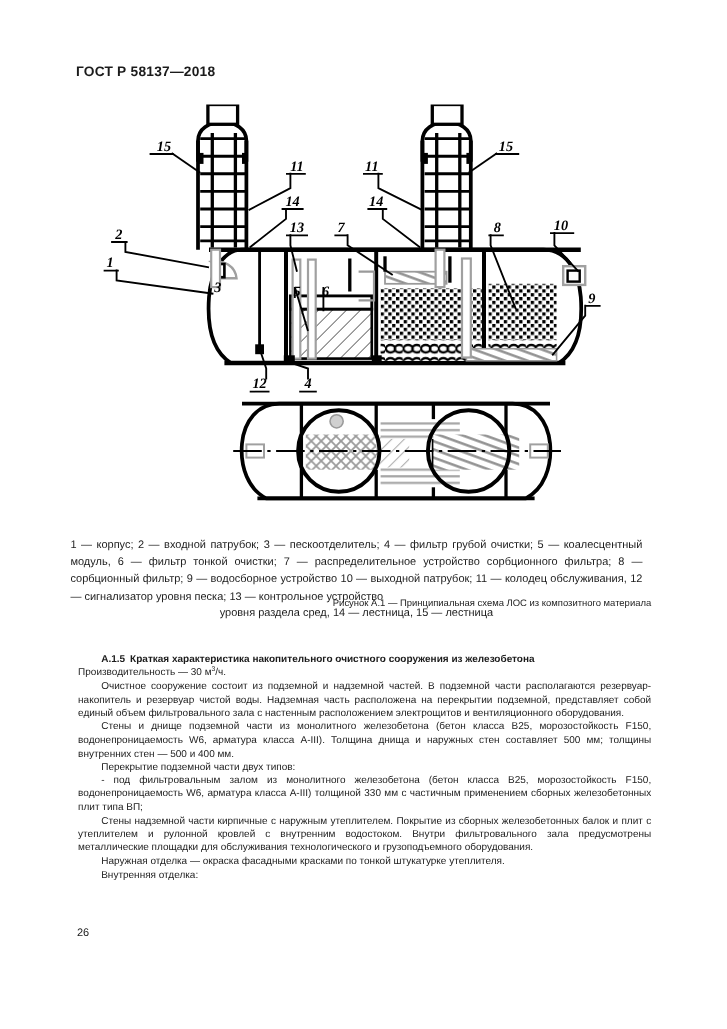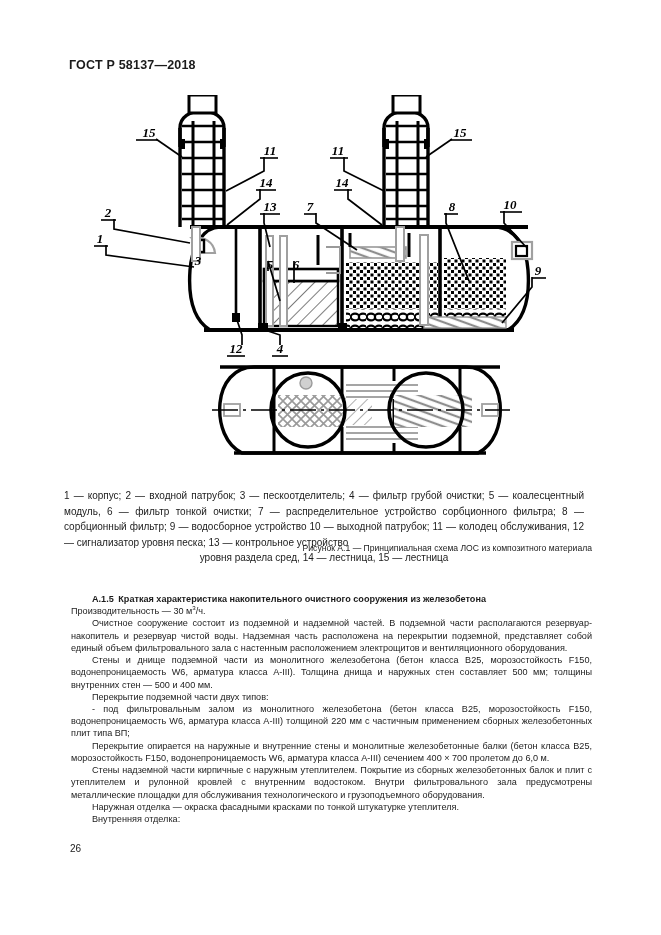--- a/index.html
+++ b/index.html
@@ -334,22 +334,21 @@
 
   <div class="body-text">
     <p class="h-sub">
       <span class="num">А.1.5</span>
       <span>Краткая характеристика накопительного очистного сооружения из железобетона</span>
     </p>
     <p class="noindent"><span>Производительность — 30 м</span><sup>3</sup><span>/ч.</span></p>
     <p>Очистное сооружение состоит из подземной и надземной частей. В подземной части располагаются резервуар-накопитель и резервуар чистой воды. Надземная часть расположена на перекрытии подземной, представляет собой единый объем фильтровального зала с настенным расположением электрощитов и вентиляционного оборудования.</p>
     <p>Стены и днище подземной части из монолитного железобетона (бетон класса В25, морозостойкость F150, водонепроницаемость W6, арматура класса A-III). Толщина днища и наружных стен составляет 500 мм; толщины внутренних стен — 500 и 400 мм.</p>
     <p>Перекрытие подземной части двух типов:</p>
-    <p class="dash">- под фильтровальным залом из монолитного железобетона (бетон класса В25, морозостойкость F150, водонепроницаемость W6, арматура класса A-III) толщиной 220 мм с частичным применением сборных железобетонных плит типа ВП;</p>
-    <p>Перекрытие опирается на наружные и внутренние стены и монолитные железобетонные балки (бетон класса В25, морозостойкость F150, водонепроницаемость W6, арматура класса A-III) сечением 400 × 700 пролетом до 6,0 м.</p>
+    <p class="dash">- под фильтровальным залом из монолитного железобетона (бетон класса В25, морозостойкость F150, водонепроницаемость W6, арматура класса A-III) толщиной 330 мм с частичным применением сборных железобетонных плит типа ВП;</p>
     <p>Стены надземной части кирпичные с наружным утеплителем. Покрытие из сборных железобетонных балок и плит с утеплителем и рулонной кровлей с внутренним водостоком. Внутри фильтровального зала предусмотрены металлические площадки для обслуживания технологического и грузоподъемного оборудования.</p>
     <p>Наружная отделка — окраска фасадными красками по тонкой штукатурке утеплителя.</p>
     <p>Внутренняя отделка:</p>
   </div>
 
   <div class="page-number">26</div>
 
 </div>
 
 </body></html>

